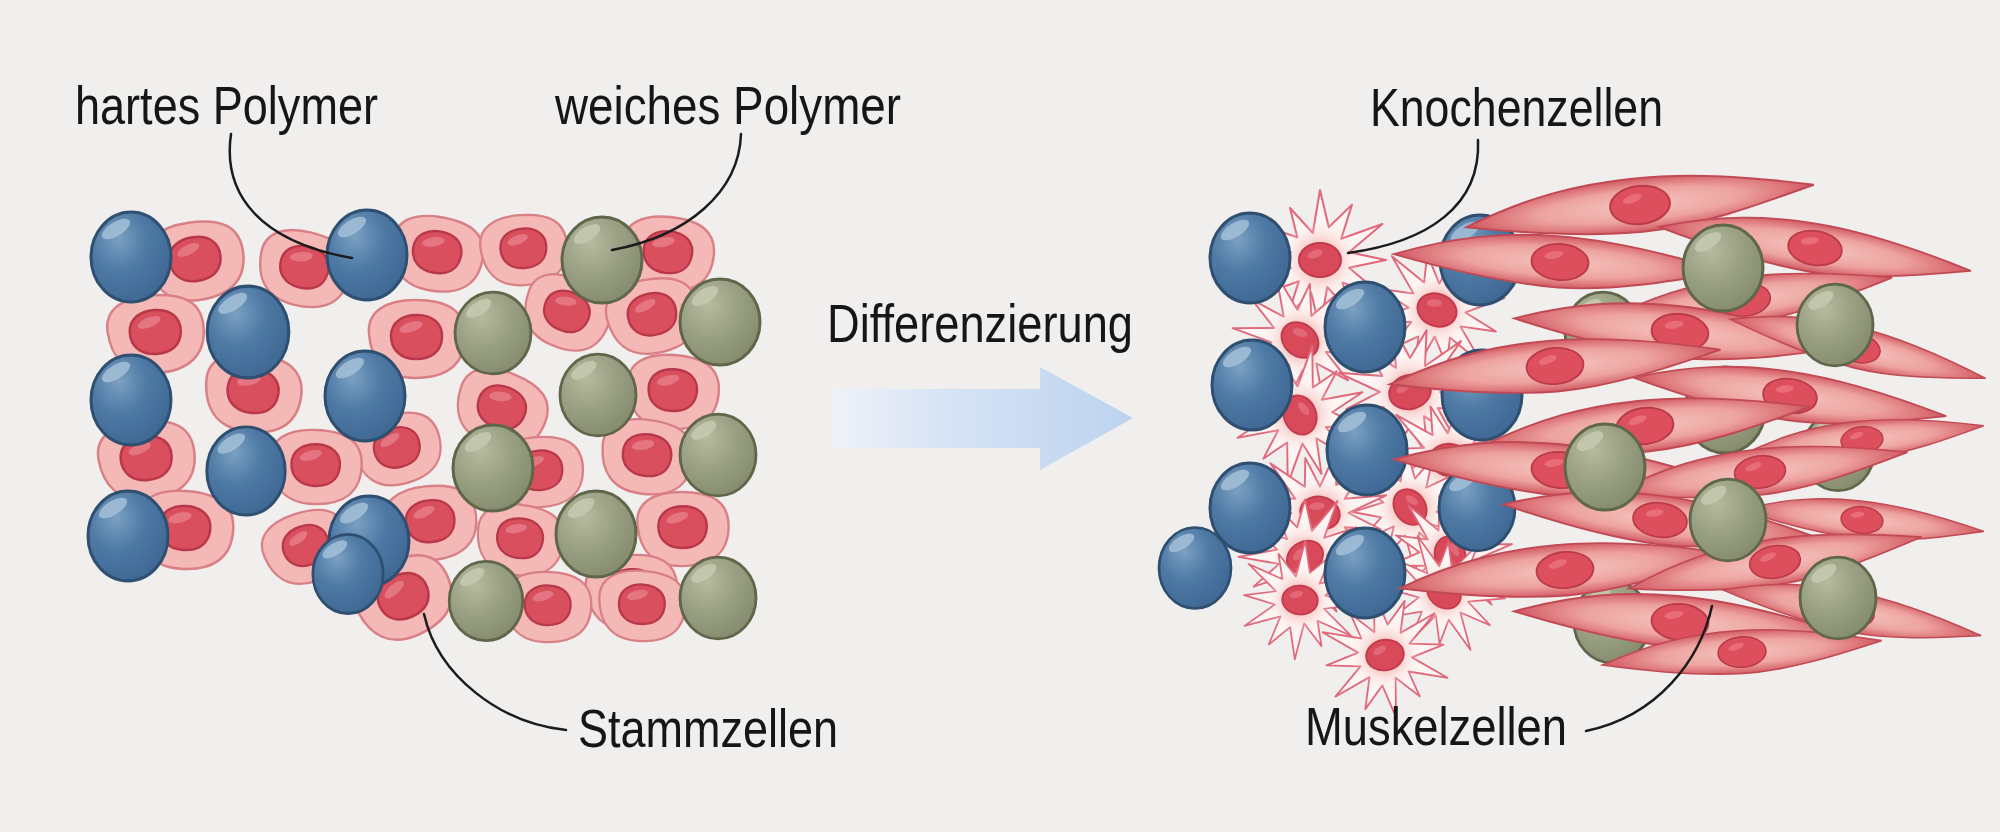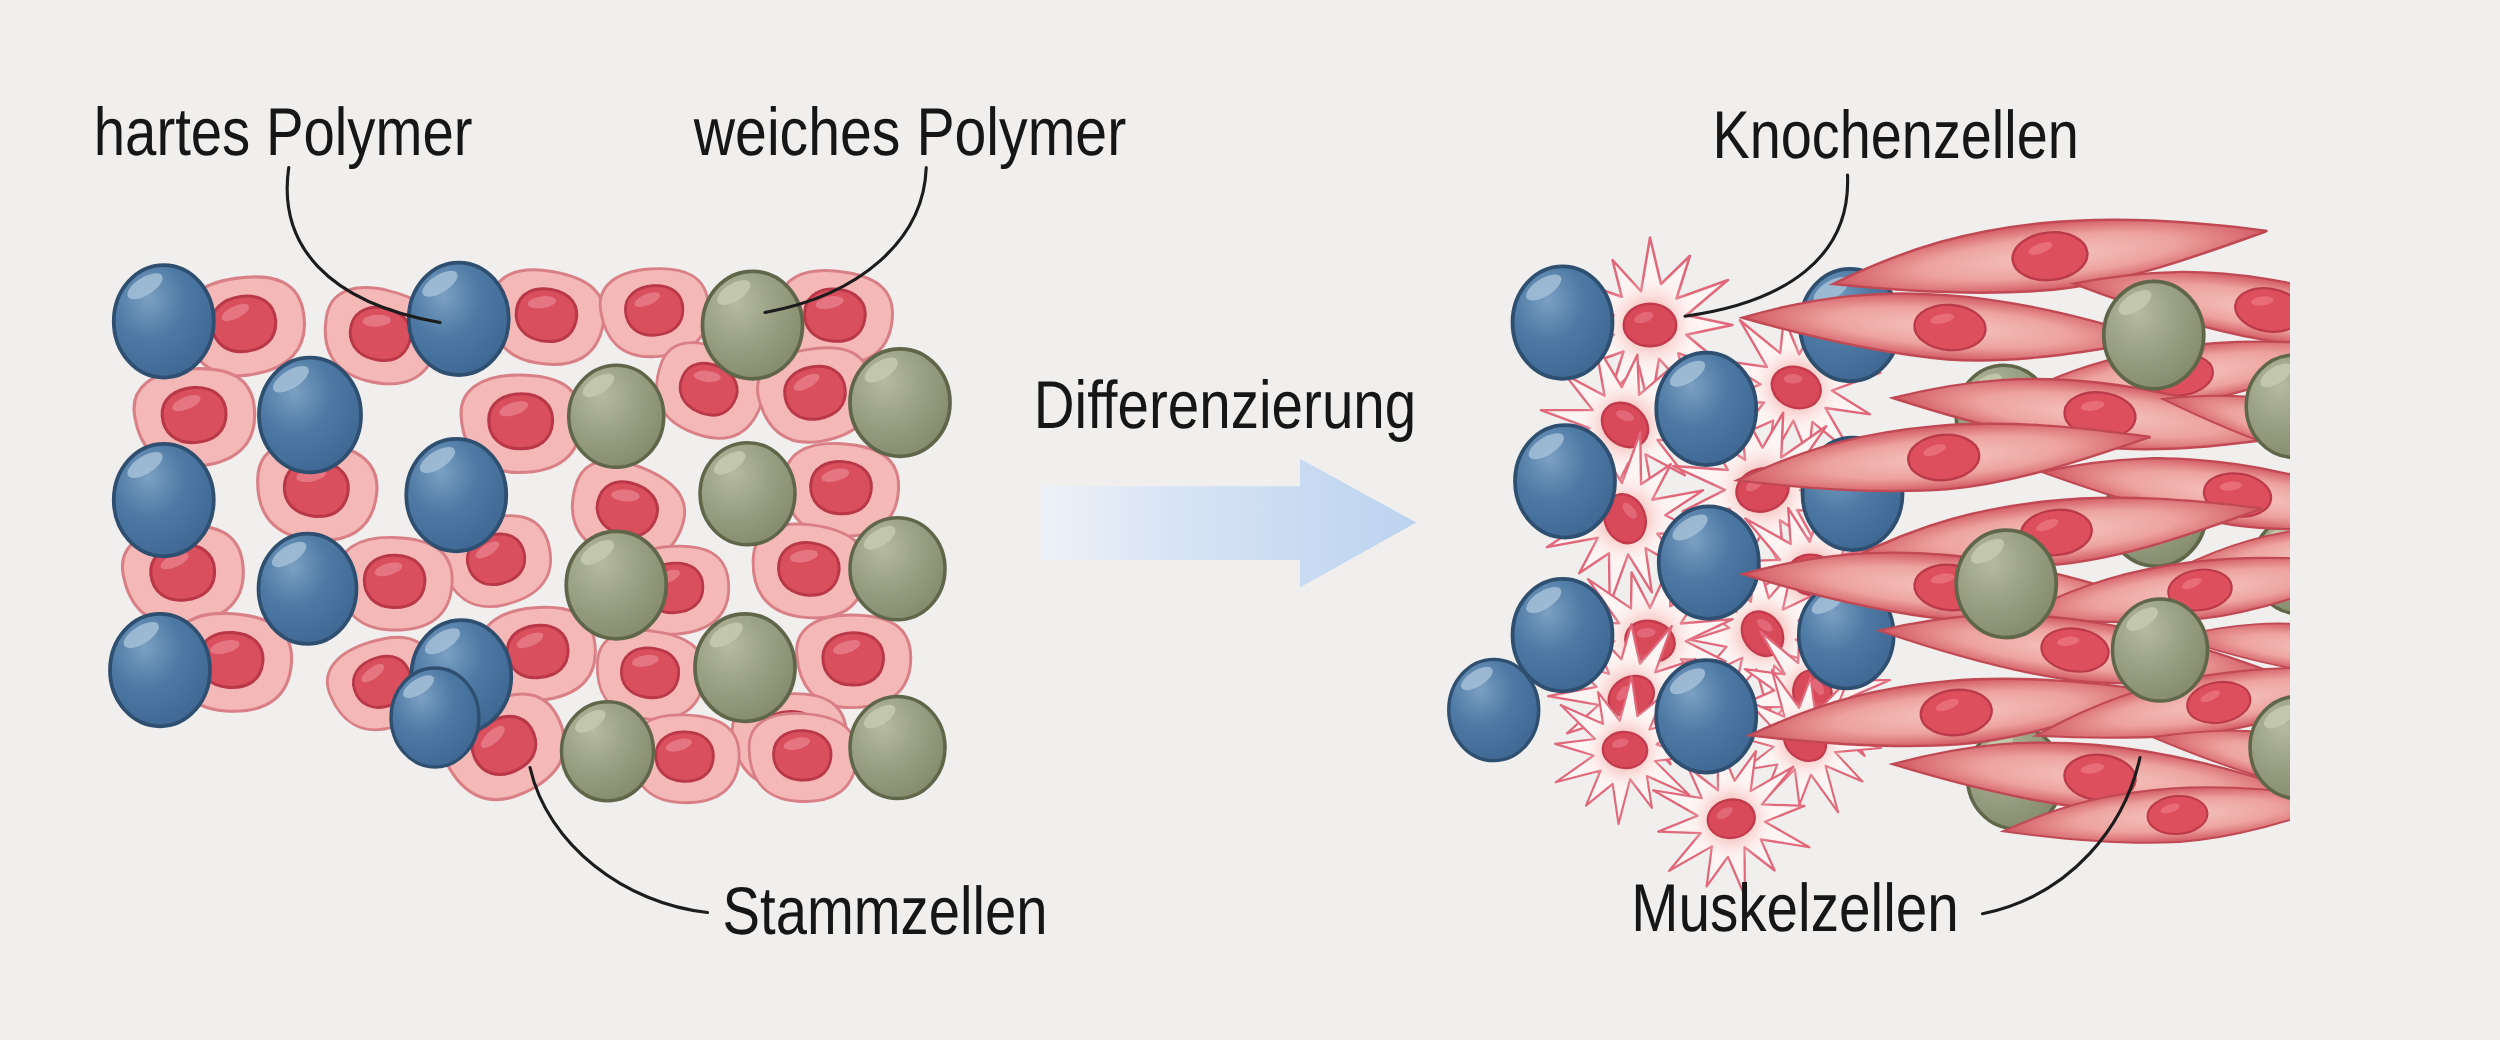--- a/index.html
+++ b/index.html
@@ -1,17 +1,17 @@
 <!DOCTYPE html>
 <html style="--bg: #f0efed; --txt: #161616;"><head>
 <meta charset="utf-8">
 <style>
   html,body{margin:0;padding:0;}
   body{background:#f0efed;font-family:"Liberation Sans",sans-serif;}
-  .stage{position:relative;width:1832px;height:832px;overflow:hidden;background:var(--bg,#f0efed);}
+  .stage{position:relative;width:2000px;height:832px;overflow:hidden;background:var(--bg,#f0efed);}
   svg{display:block;}
   text.lbl{font-family:"Liberation Sans","DejaVu Sans",sans-serif;font-weight:normal;fill:var(--txt,#161616);}
 </style>
 </head>
 <body>
 
 <div class="stage">
 <svg width="2000" height="832" viewBox="0 0 2000 832">
   <defs>
     <radialGradient id="gBlue" cx="35%" cy="30%" r="80%">

